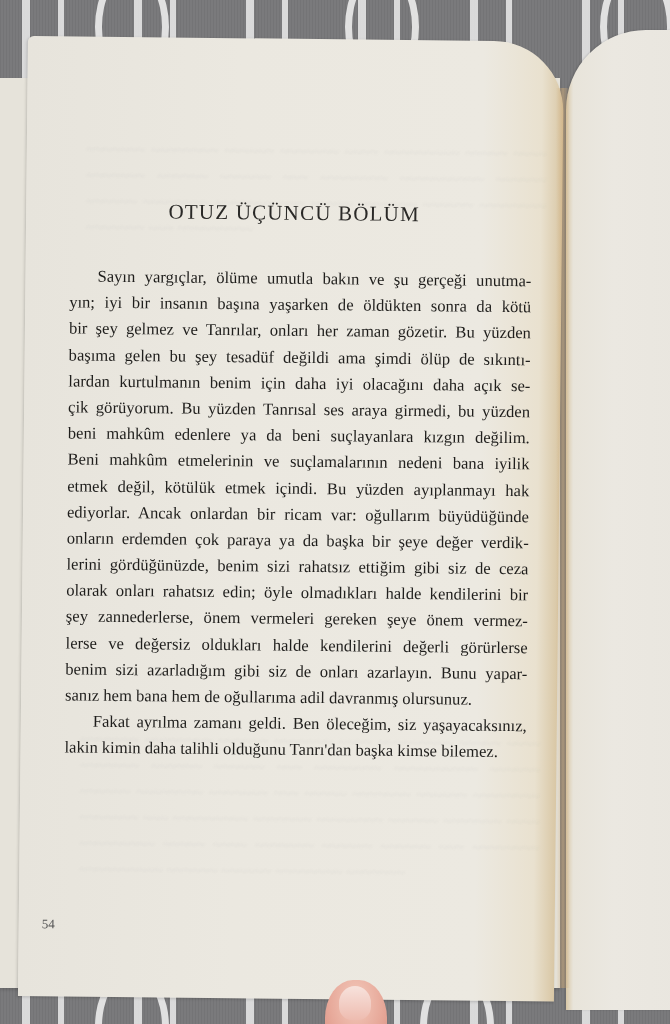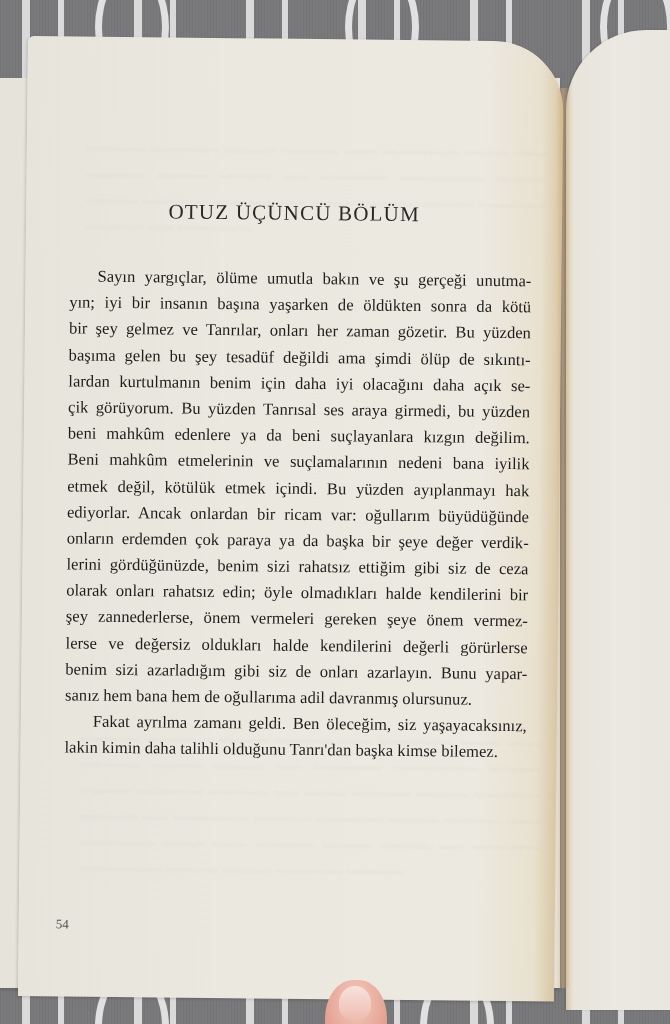--- a/index.html
+++ b/index.html
@@ -64,21 +64,21 @@
       position: absolute; left: 44px; top: 227px; width: 462px;
       color: #1f1e1c; font-size: 16.6px; line-height: 26.2px;
     }
     .body-text .line {
       display: block; white-space: nowrap; text-align: justify; text-align-last: justify;
       height: 26.2px;
     }
     .body-text .line.last { text-align-last: left; }
     .body-text .line.indent { padding-left: 28px; }
     .page-number {
-      position: absolute; left: 37px; top: 880px; font-size: 13px; color: #555;
+      position: absolute; left: 23px; top: 880px; font-size: 13px; color: #555;
     }
 
     .finger {
       position: absolute; left: 325px; top: 980px; width: 62px; height: 70px;
       background: radial-gradient(ellipse at 50% 30%, #f3c9bb 0%, #e7a99a 60%, #d99284 100%);
       border-radius: 45% 45% 20% 20% / 55% 55% 20% 20%;
     }
     .finger .nail {
       position: absolute; left: 14px; top: 6px; width: 32px; height: 34px;
       background: linear-gradient(180deg, #f7e2dc, #eebcb0);

